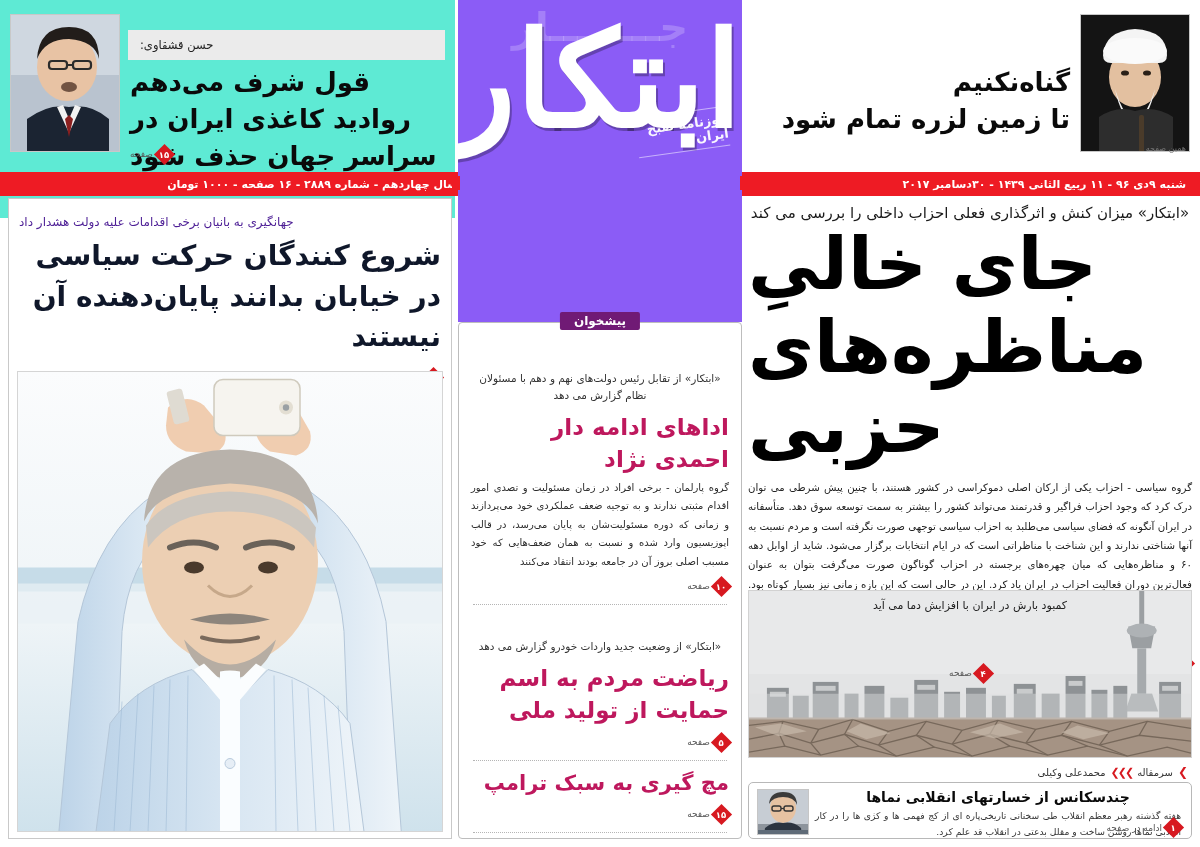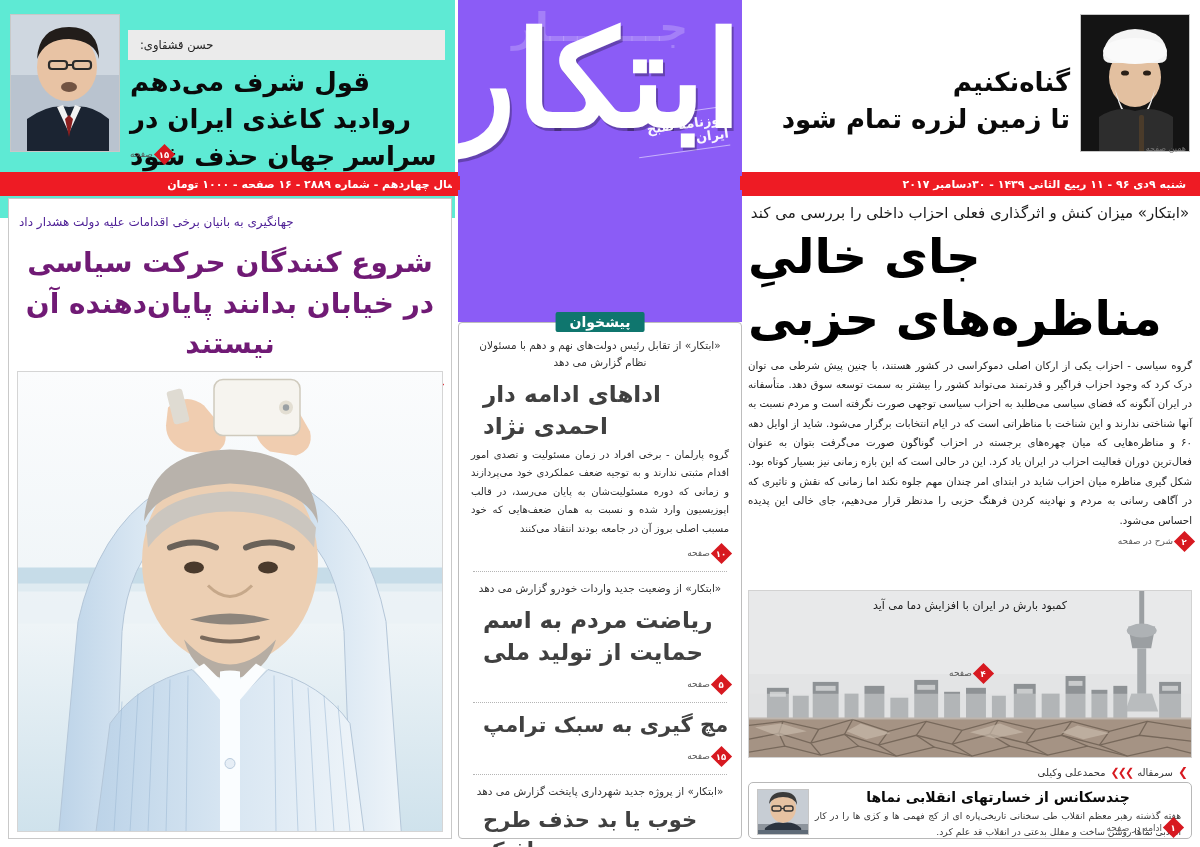--- a/index.html
+++ b/index.html
@@ -84,57 +84,57 @@
   
   .body-row { position: absolute; top: 198px; left: 0; width: 1200px; height: 649px; }
 
   
   .col-left {
     position: absolute; left: 8px; top: 0; width: 444px; height: 641px;
     border: 1px solid #c9c9c9; background: #fff; padding: 8px 10px 6px 10px;
   }
   .ll-kicker { font-size: 12px; color: #4c1d95; text-align: left; margin-top: 8px; letter-spacing: -0.2px; }
   .ll-head {
-    font-size: 28px; font-weight: bold; color: #701a75; line-height: 1.45;
-    text-align: center; margin-top: 14px; letter-spacing: -0.8px;
+    font-size: 28px; font-weight: bold; color: #0f172a; line-height: 1.45;
+    text-align: right; margin-top: 7px; letter-spacing: -0.8px;
   }
   .ll-tag { margin-top: 8px; }
   .ll-photo {
     position: absolute; left: 8px; right: 8px; top: 172px; bottom: 6px;
     border: 1px solid #d5d5d5; overflow: hidden; background: #eef3f6;
   }
 
   
   .col-mid {
     position: absolute; left: 458px; top: 124px; width: 284px; height: 517px;
     border: 1px solid #bdbdbd; border-radius: 4px; background: #fff;
     padding: 14px 12px 8px 12px;
   }
   .mid-badge {
     position: absolute; top: -11px; left: 50%; transform: translateX(-50%);
-    background: #0f766e; color: #fff; font-size: 14px; font-weight: bold;
+    background: #701a75; color: #fff; font-size: 12px; font-weight: bold;
     padding: 2px 14px; border-radius: 2px; white-space: nowrap;
   }
   .mid-item { padding-bottom: 4px; }
   .mid-sep { border-top: 1px dotted #b5b5b5; margin: 6px 2px 8px 2px; }
-  .mid-kicker { font-size: 10.5px; color: #333; text-align: center; line-height: 1.6; letter-spacing: -0.2px; }
+  .mid-kicker { font-size: 10.5px; color: #333; text-align: center; line-height: 1.6; letter-spacing: -0.2px; margin-top: 33px; }
   .mid-head {
-    font-size: 23px; font-weight: bold; color: #404040; text-align: left;
+    font-size: 23px; font-weight: bold; color: #be185d; text-align: right;
     line-height: 1.4; margin: 7px 0 4px 12px; letter-spacing: -0.8px;
   }
   .mid-head.sm { font-size: 21px; }
   .mid-body { font-size: 10px; color: #2b2b2b; line-height: 1.85; text-align: justify; letter-spacing: -0.1px; }
   .mid-tagrow { margin-top: 3px; }
 
   
   .col-right { position: absolute; right: 8px; top: 0; width: 444px; height: 641px; }
   .rl-kicker { font-size: 15px; color: #1a1a1a; text-align: center; margin-top: 6px; letter-spacing: -0.2px; }
   .rl-head {
-    font-size: 48px; font-weight: bold; color: #000; text-align: left;
-    line-height: 1.12; margin-top: 8px; letter-spacing: -2px;
+    font-size: 72px; font-weight: bold; color: #000; text-align: left;
+    line-height: 1.12; margin-top: 2px; letter-spacing: -2px;
   }
   .rl-body {
     font-size: 10.2px; color: #222; line-height: 1.9; text-align: justify;
     margin-top: 10px; letter-spacing: -0.1px;
   }
   .rl-tagrow { margin-top: 4px; display: flex; justify-content: flex-start; }
 
   
   .sky-box {
     position: absolute; left: 0; right: 0; top: 392px; height: 168px;

